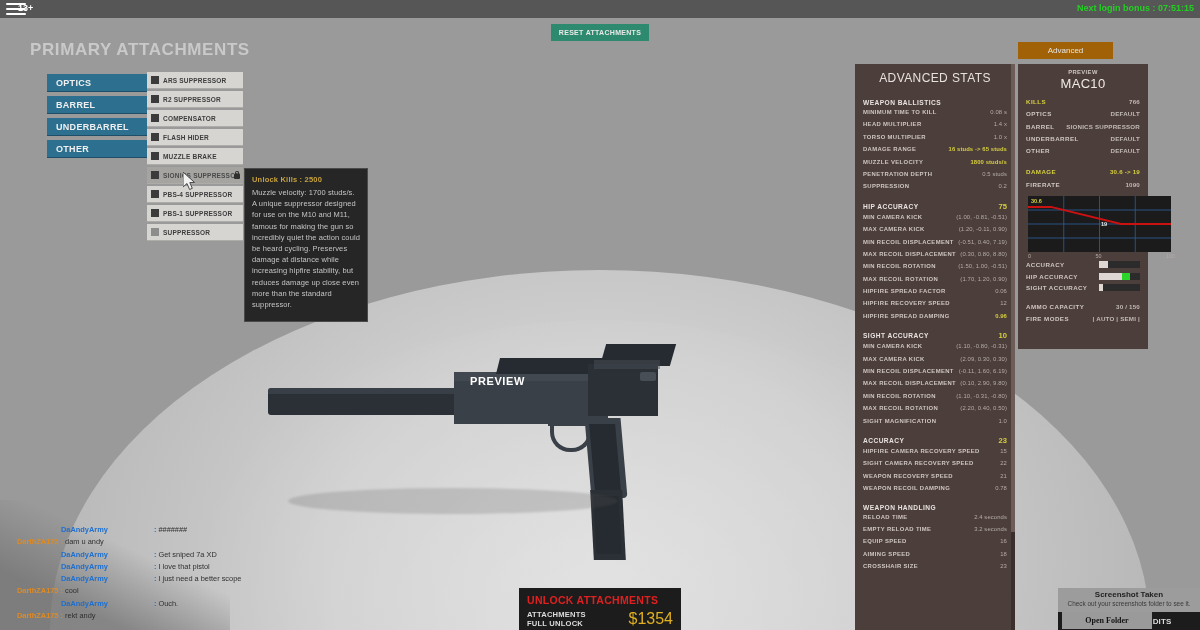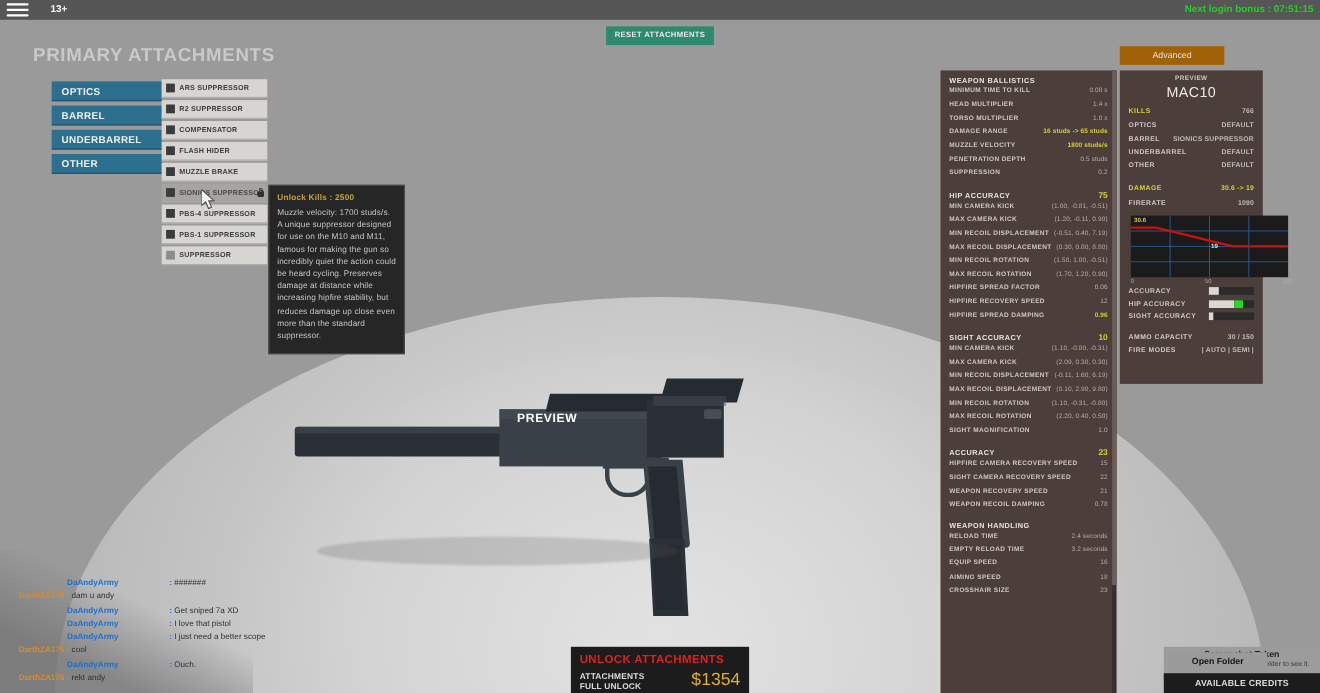--- a/index.html
+++ b/index.html
@@ -36,21 +36,21 @@
   .wp.light { background:#474e56; }
   #preview-label{
     position:absolute; left:470px; top:375px; color:#fff; font-size:11px;
     font-weight:bold; letter-spacing:.6px;
   }
 
   
   #topbar { position:absolute; top:0; left:0; width:1200px; height:18px; background:#565656; z-index:40; }
   #hamburger { position:absolute; left:6px; top:3px; width:20px; height:12px; cursor:pointer; }
   #hamburger i { display:block; height:2px; background:#fff; margin-bottom:3px; border-radius:1px; }
-  #age-badge { position:absolute; left:46px; top:3px; color:#fff; font-size:9px; font-weight:bold; }
+  #age-badge { position:absolute; left:18px; top:3px; color:#fff; font-size:9px; font-weight:bold; }
   #login-bonus { position:absolute; right:6px; top:3px; color:#24cf24; font-size:9px; font-weight:bold; }
 
   
   #page-title {
     position:absolute; left:30px; top:40px; color:#c9c9c9; font-size:17px;
     font-weight:bold; letter-spacing:.6px; z-index:20;
   }
   #reset-btn {
     position:absolute; left:551px; top:24px; width:98px; height:17px;
     background:#2e8a6e; color:#e9e9e9; font-size:7px; font-weight:bold;
@@ -174,23 +174,23 @@
   #unlock .up { color:#e0b020; font-size:16px; font-weight:normal; }
 
   
   #toast {
     position:absolute; left:1058px; top:588px; width:142px; height:30px;
     background:#9c9c9c; z-index:23; text-align:center; padding-top:2px;
   }
   #toast .t1 { color:#1f1f1f; font-size:8px; font-weight:bold; }
   #toast .t2 { color:#3a3a3a; font-size:6.4px; line-height:8.5px; padding-top:1px; }
   #open-folder {
-    position:absolute; left:1062px; top:593px; width:90px; height:17px;
+    position:absolute; left:1062px; top:612px; width:90px; height:17px;
     background:#9a9a9a; color:#141414; font-size:8px; font-weight:bold;
-    display:flex; align-items:center; justify-content:center; z-index:25; cursor:pointer;
+    display:flex; align-items:center; justify-content:center; z-index:25; cursor:pointer;font-family:Liberation Serif, serif;
   }
   #credits {
     position:absolute; left:1058px; top:612px; width:142px; height:18px;
     background:#1c1c1c; z-index:24; color:#dcdcdc; font-size:8px; font-weight:bold;
     display:flex; align-items:center; justify-content:center; letter-spacing:.2px;
   }
 </style>
 </head>
 <body>
 
@@ -306,20 +306,21 @@
     <polygon points="0,0 0,15 4,11.5 6.6,17.5 9.3,16.3 6.8,10.6 11.5,10.4" fill="#f2f2f2" stroke="#4a4a4a" stroke-width="1"></polygon>
   </svg>
 </div>
 
 <div id="tooltip">
   <div class="ttl">Unlock Kills : 2500</div>
   <div class="dsc">Muzzle velocity: 1700 studs/s. A unique suppressor designed for use on the M10 and M11, famous for making the gun so incredibly quiet the action could be heard cycling. Preserves damage at distance while increasing hipfire stability, but reduces damage up close even more than the standard suppressor.</div>
 </div>
 
 <div id="stats">
+  <div class="panel-title">ADVANCED STATS</div>
   <div id="stats-body">
       <div class="grp-hd">
         <span class="g-lbl">WEAPON BALLISTICS</span>
       </div>
       <div class="srow">
         <span class="s-lbl">MINIMUM TIME TO KILL</span>
         <span class="s-val">0.08 s</span>
       </div>
       <div class="srow">
         <span class="s-lbl">HEAD MULTIPLIER</span>

